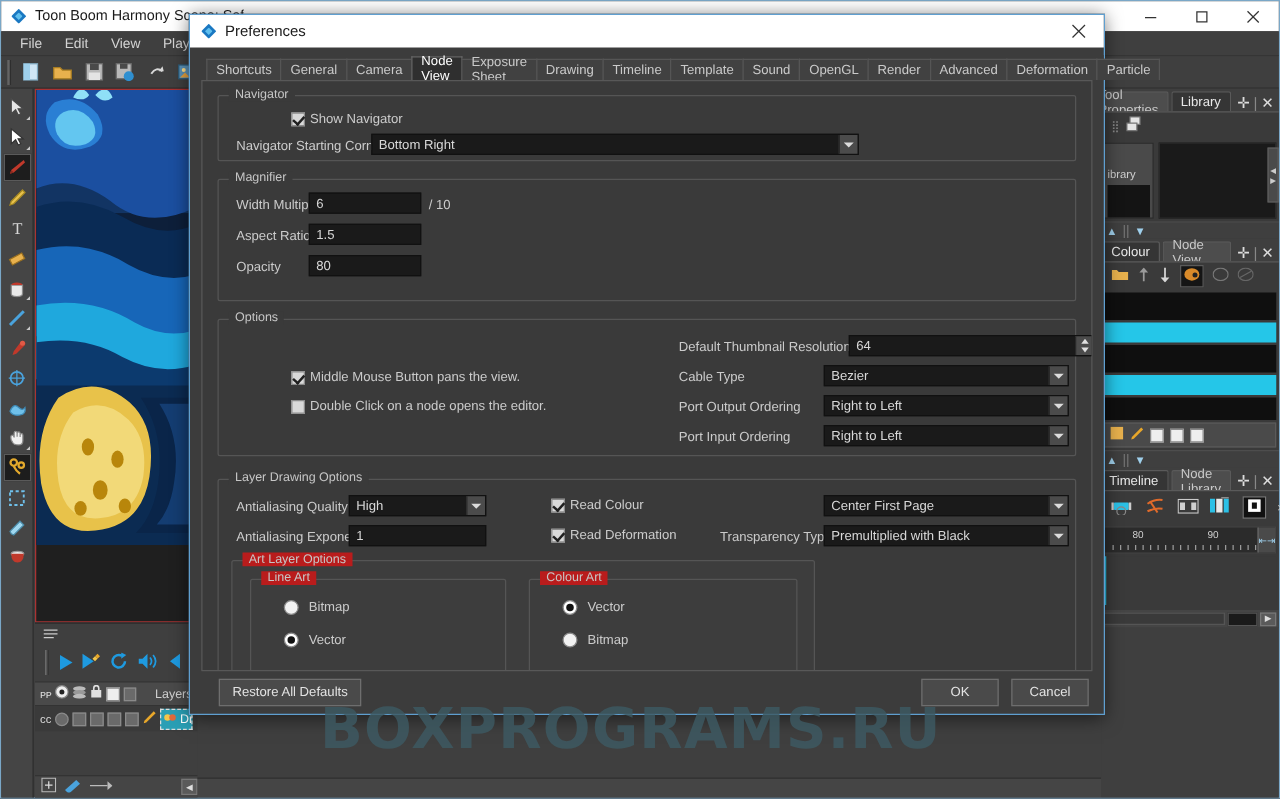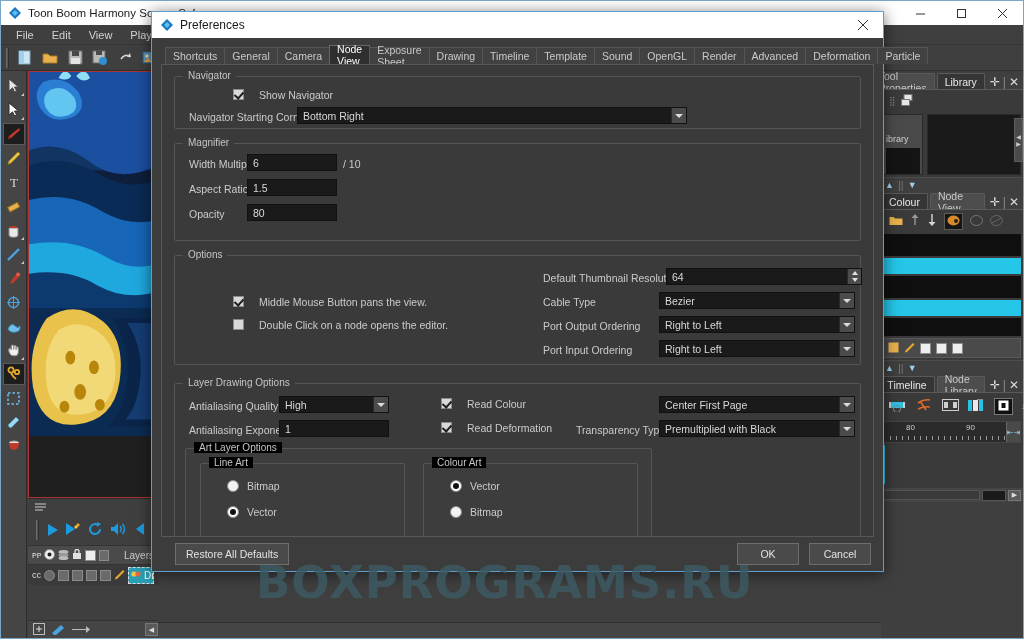--- a/index.html
+++ b/index.html
@@ -147,21 +147,21 @@
     font-size:10.5px; padding:4px 10px; min-width:62px; text-align:center;
   }
   .btn.wide { min-width:86px;margin-left:11px; }
 
   
   .group { position:absolute; border:1px solid #555; border-radius:2px; }
   .group > .glabel {
     position:absolute; top:-7px; left:8px; background:#3a3a3a; padding:0 5px;
     font-size:10px; color:#c6c6c6;
   }
-  .group.inner > .glabel { background:#000000; }
+  .group.inner > .glabel { background:#b91c1c; }
   .group.inner { background:#3d3d3d; }
 
   .fld-label { position:absolute; font-size:10.5px; color:#cbcbcb; white-space:nowrap; }
   .input {
     position:absolute; background:#1a1a1a; border:1px solid #111; color:#d8d8d8;
     font-size:10.5px; display:flex; align-items:center; padding-left:5px;
   }
   .combo {
     position:absolute; background:#1a1a1a; border:1px solid #111; color:#d8d8d8;
     font-size:10.5px; display:flex; align-items:center; padding-left:5px;
@@ -172,21 +172,21 @@
   }
   .combo .arrow i { width:0;height:0;border-left:4px solid transparent;border-right:4px solid transparent;border-top:4px solid #dcdcdc; }
   .spin {
     position:absolute; right:0; top:0; bottom:0; width:14px; background:#4b4b4b;
     border-left:1px solid #2a2a2a; display:flex; flex-direction:column;
   }
   .spin b { flex:1; display:flex; align-items:center; justify-content:center; }
   .spin .up { width:0;height:0;border-left:3px solid transparent;border-right:3px solid transparent;border-bottom:4px solid #e0e0e0;}
   .spin .dn { width:0;height:0;border-left:3px solid transparent;border-right:3px solid transparent;border-top:4px solid #e0e0e0;}
 
-  .chk { position:absolute; display:flex; align-items:flex-start; gap:15px; font-size:10.5px; color:#cbcbcb; white-space:nowrap;padding-left:44px;}
+  .chk { position:absolute; display:flex; align-items:flex-end; gap:4px; font-size:10.5px; color:#cbcbcb; white-space:nowrap;padding-left:44px;}
   .chkbox { width:11px; height:11px; background:#d9d9d9; border:1px solid #8c8c8c; position:relative; flex:0 0 auto;}
   .chkbox.on:after {
     content:""; position:absolute; left:2px; top:0px; width:4px; height:7px;
     border:solid #202020; border-width:0 2px 2px 0; transform:rotate(42deg);
   }
   .swatch { width:17px; height:15px; background:#ffffff; border:1px solid #909090; flex:0 0 auto; }
 
   .radio { position:absolute; display:flex; align-items:center; gap:8px; font-size:10.5px; color:#cbcbcb;}
   .rbox { width:12px; height:12px; border-radius:50%; background:#f2f2f2; border:1px solid #8c8c8c; position:relative; flex:0 0 auto;}
   .rbox.on { background:#ffffff; }
@@ -733,21 +733,21 @@
         <div class="chk" style="left:14px; top:40px;">
           <span class="chkbox on"></span>
           <span>Middle Mouse Button pans the view.</span>
         </div>
         <div class="chk" style="left:14px; top:63px;">
           <span class="chkbox"></span>
           <span>Double Click on a node opens the editor.</span>
         </div>
 
         <span class="fld-label" style="left:368px; top:16px;">Default Thumbnail Resolution</span>
-        <div class="input" style="left:491px; top:12px; width:196px; height:17px;">
+        <div class="input" style="left:504px; top:12px; width:196px; height:17px;">
           <span>64</span>
           <span class="spin">
               <b>
                 <i class="up"></i>
               </b>
               <b>
                 <i class="dn"></i>
               </b>
             </span>
         </div>

